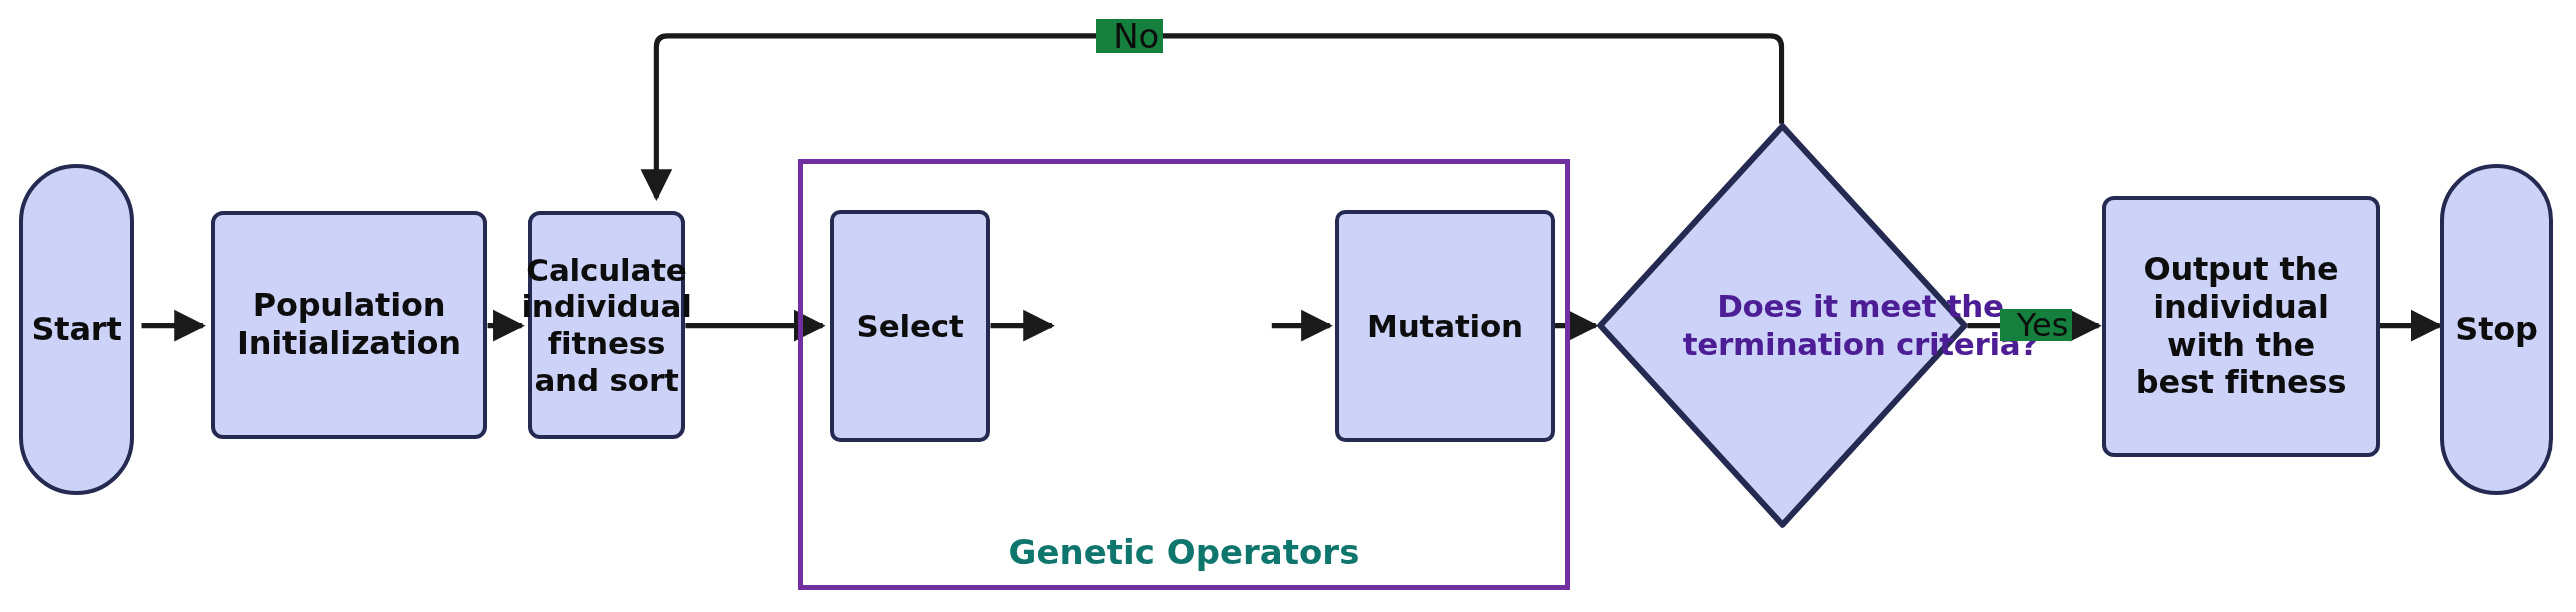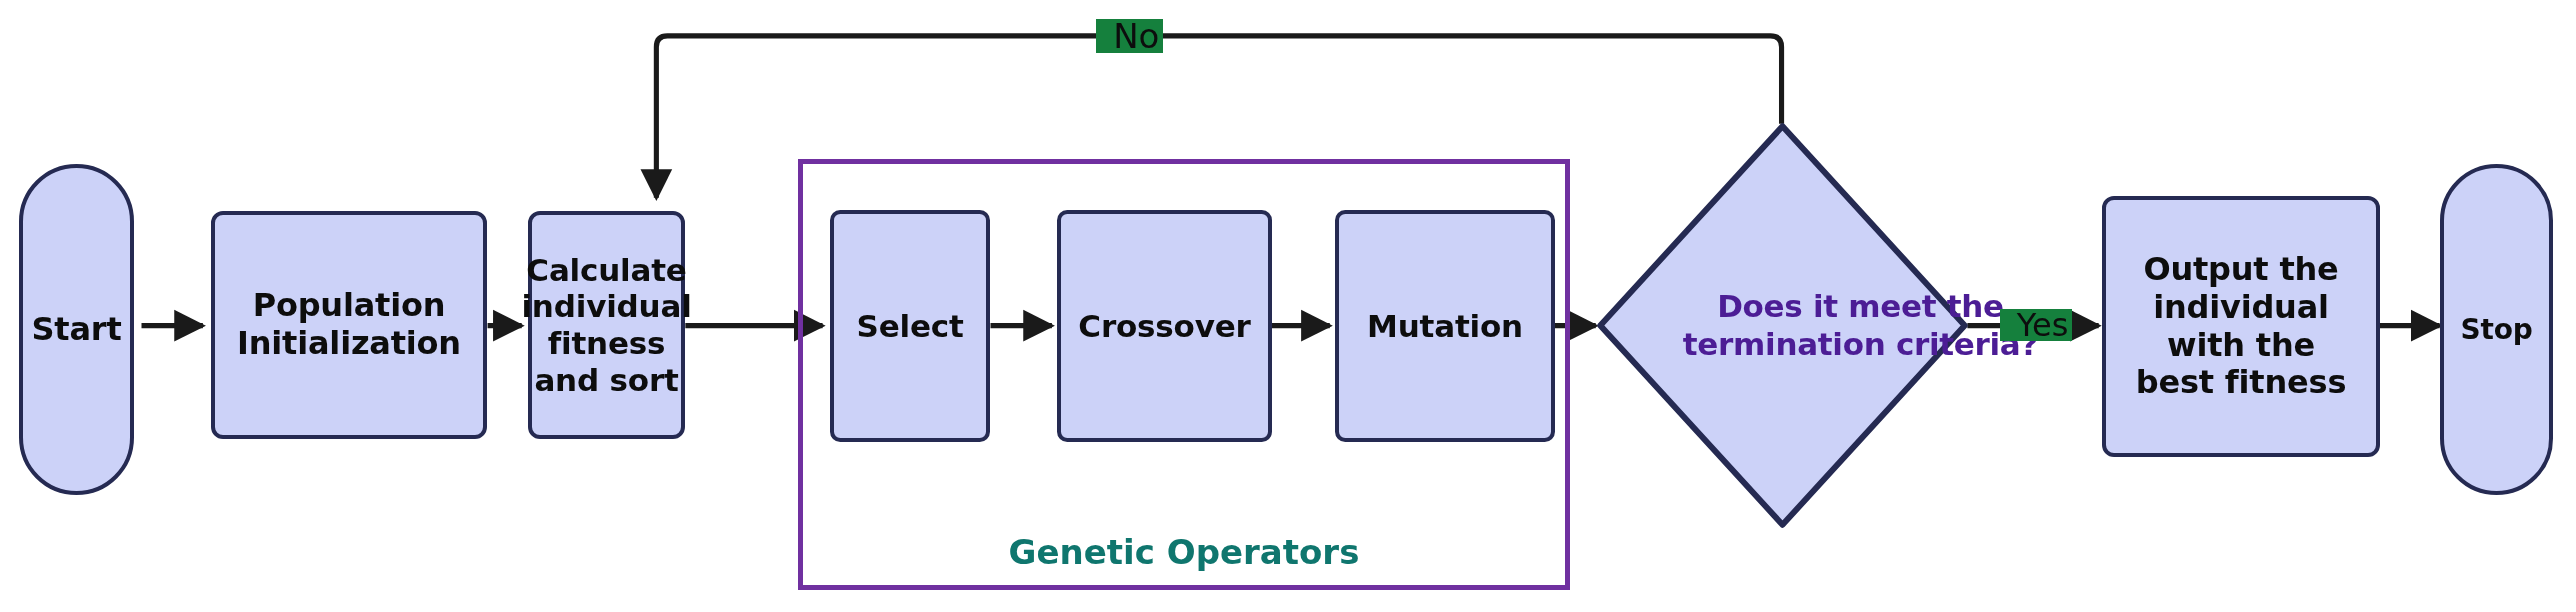--- a/index.html
+++ b/index.html
@@ -124,32 +124,31 @@
   <div class="group-label" style="left:798px; top:510px; width:772px; font-size:34px;">Genetic Operators</div>
 
   <div class="node terminator" style="left:19px; top:164px; width:115px; height:331px; font-size:32px;">Start</div>
 
   <div class="node process" style="left:211px; top:211px; width:276px; height:228px; font-size:32px; padding:0 28px;">Population Initialization</div>
 
   <div class="node process" style="left:528px; top:211px; width:157px; height:228px; font-size:31px; padding:0 8.5px;">Calculate individual fitness and sort</div>
 
   <div class="node op-box" style="left:830px; top:210px; width:160px; height:232px; font-size:31px;">Select</div>
 
-  <div class="node op-box" style="left:1057px; top:210px; width:215px; height:232px; font-size:31px;">Crossover</div>
 
   <div class="node op-box" style="left:1335px; top:210px; width:220px; height:232px; font-size:31px;">Mutation</div>
 
   <div class="diamond-wrap" style="left:1596px; top:122px; width:373px; height:407px;">
     <svg width="373" height="407" viewBox="0 0 438 478">
       <polygon points="219,5 433,239 219,473 5,239" fill="#ccd2f8" stroke="#252a52" stroke-width="7" stroke-linejoin="round"></polygon>
     </svg>
     <div class="diamond-text" style="font-size:31px; padding:0 78px;">Does it meet the termination criteria?</div>
   </div>
 
   <div class="node process" style="left:2102px; top:196px; width:278px; height:261px; font-size:32px; padding:0 17px;">Output the individual with the best fitness</div>
 
-  <div class="node terminator" style="left:2440px; top:164px; width:113px; height:331px; font-size:28px;">Stop</div>
+  <div class="node terminator" style="left:2440px; top:164px; width:113px; height:331px; font-size:32px;">Stop</div>
 
   <div class="edge-label" style="left:1096px; top:19px; width:60px; font-size:34px;">No</div>
   <div class="edge-label" style="left:2000px; top:309px; width:65px; font-size:32px;">Yes</div>
 
 </div>
 
 
 </body></html>

